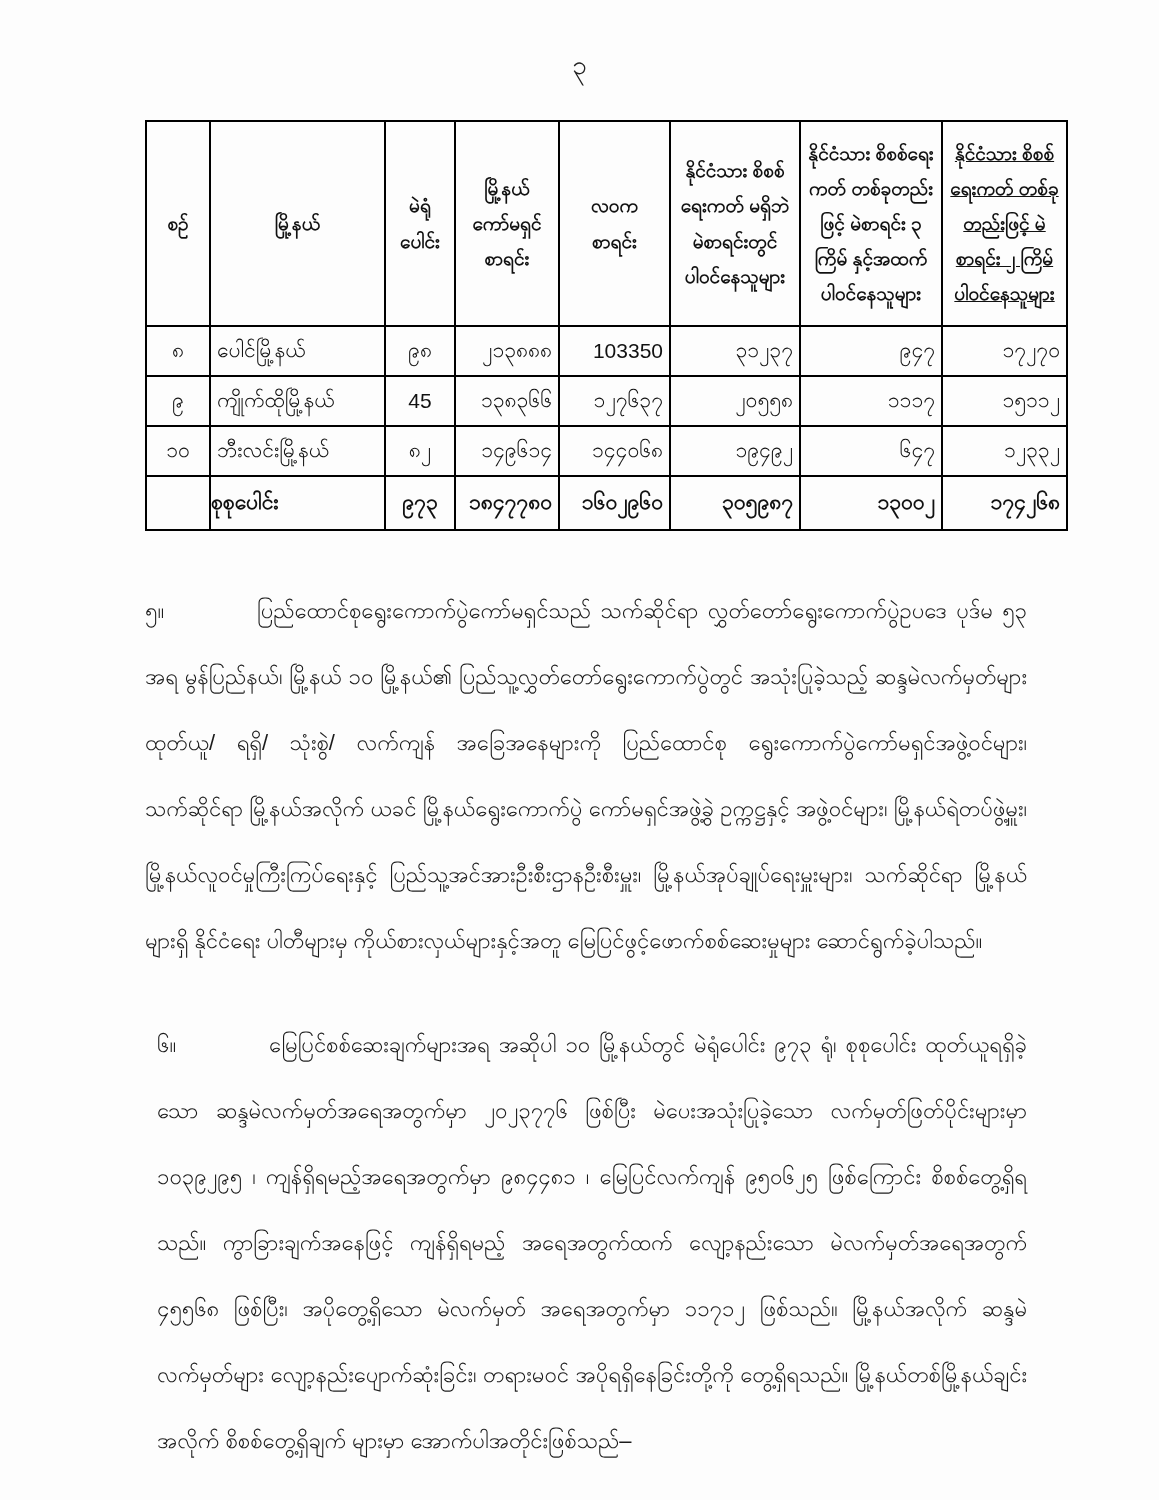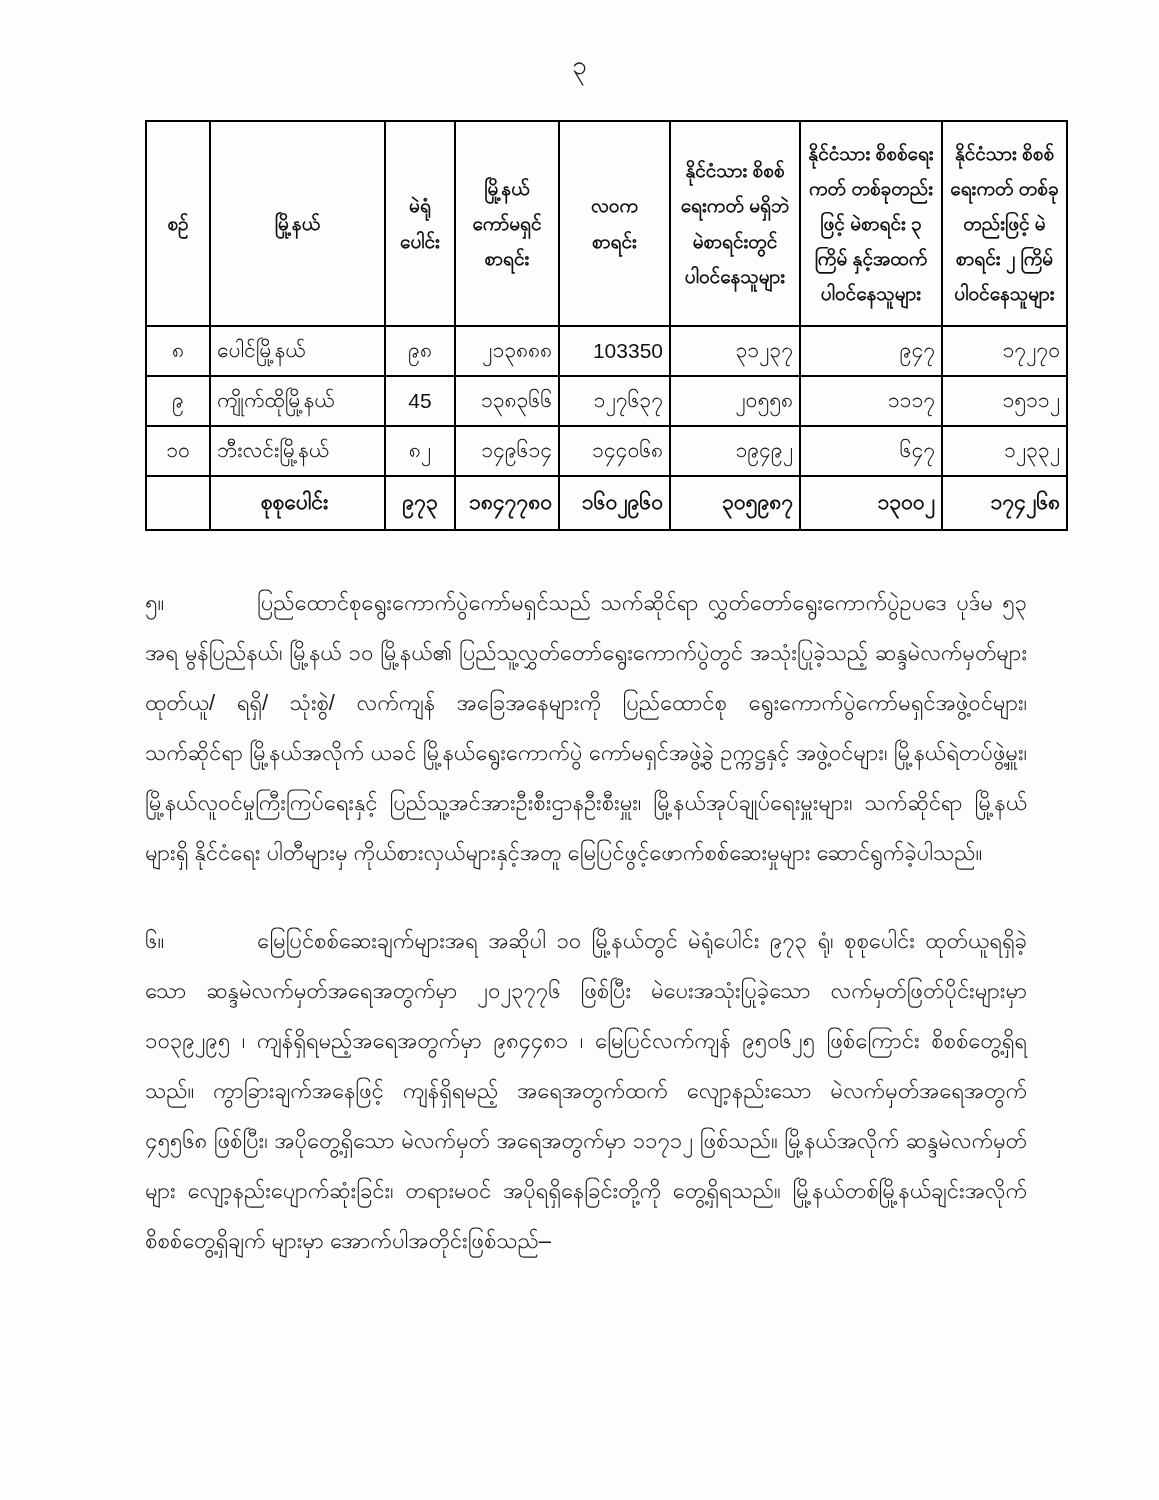--- a/index.html
+++ b/index.html
@@ -52,41 +52,41 @@
     height: 50px;
     padding: 4px 6px;
   }
   .c0 { width: 64px; }
   .c1 { width: 175px; }
   .c2 { width: 70px; }
   .c3 { width: 104px; }
   .c4 { width: 111px; }
   .c5 { width: 130px; }
   .c6 { width: 142px; }
-  .c7 { width: 125px; }
+  .c7 { width: 125px; text-decoration: underline; }
 
   td.cell-center { text-align: center; }
   td.cell-name   { text-align: left;  padding-left: 14px; }
   td.cell-num    { text-align: right; padding-right: 18px; margin-left: 39px; }
   tr.total-row td { font-weight: bold; height: 54px; }
-  tr.total-row td.cell-name { text-align: center; padding-left: 0; }
+  tr.total-row td.cell-name { text-align: left; padding-left: 0; }
 
   .content {
     position: absolute;
     top: 578px;
     left: 145px;
     width: 882px;
   }
   .para {
     font-size: 22px;
-    line-height: 50px;
+    line-height: 66px;
     text-align: justify;
     color: #1a1a1a;
   }
-  .para + .para { margin-top: 38px; }
+  .para + .para { margin-top: 38px; margin-left: 12px; }
   .pnum {
     display: inline-block;
     width: 112px;
   }
 </style>
 </head>
 <body>
 
 <div class="page">
 

